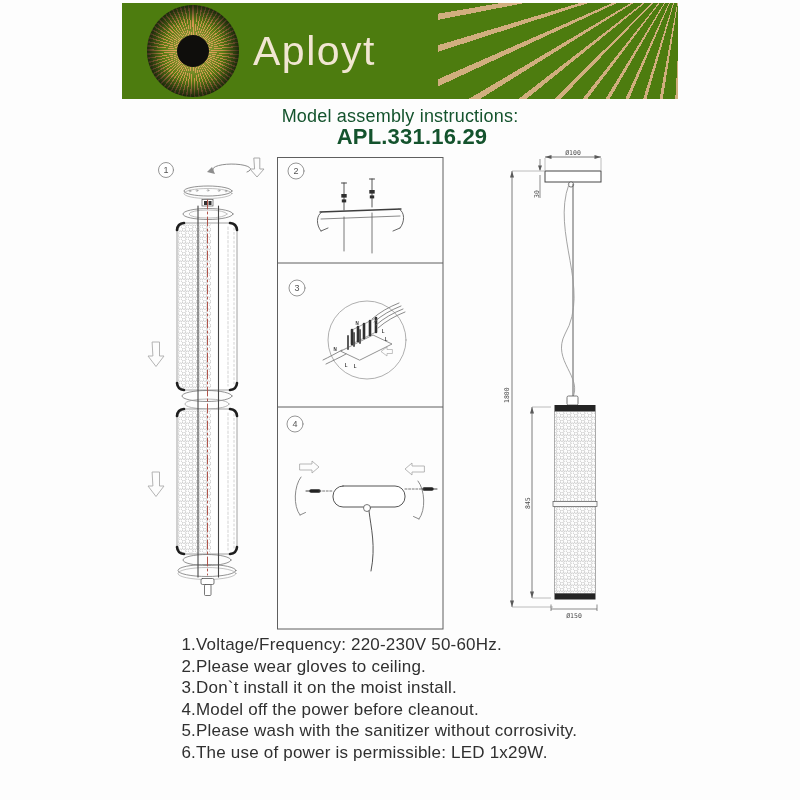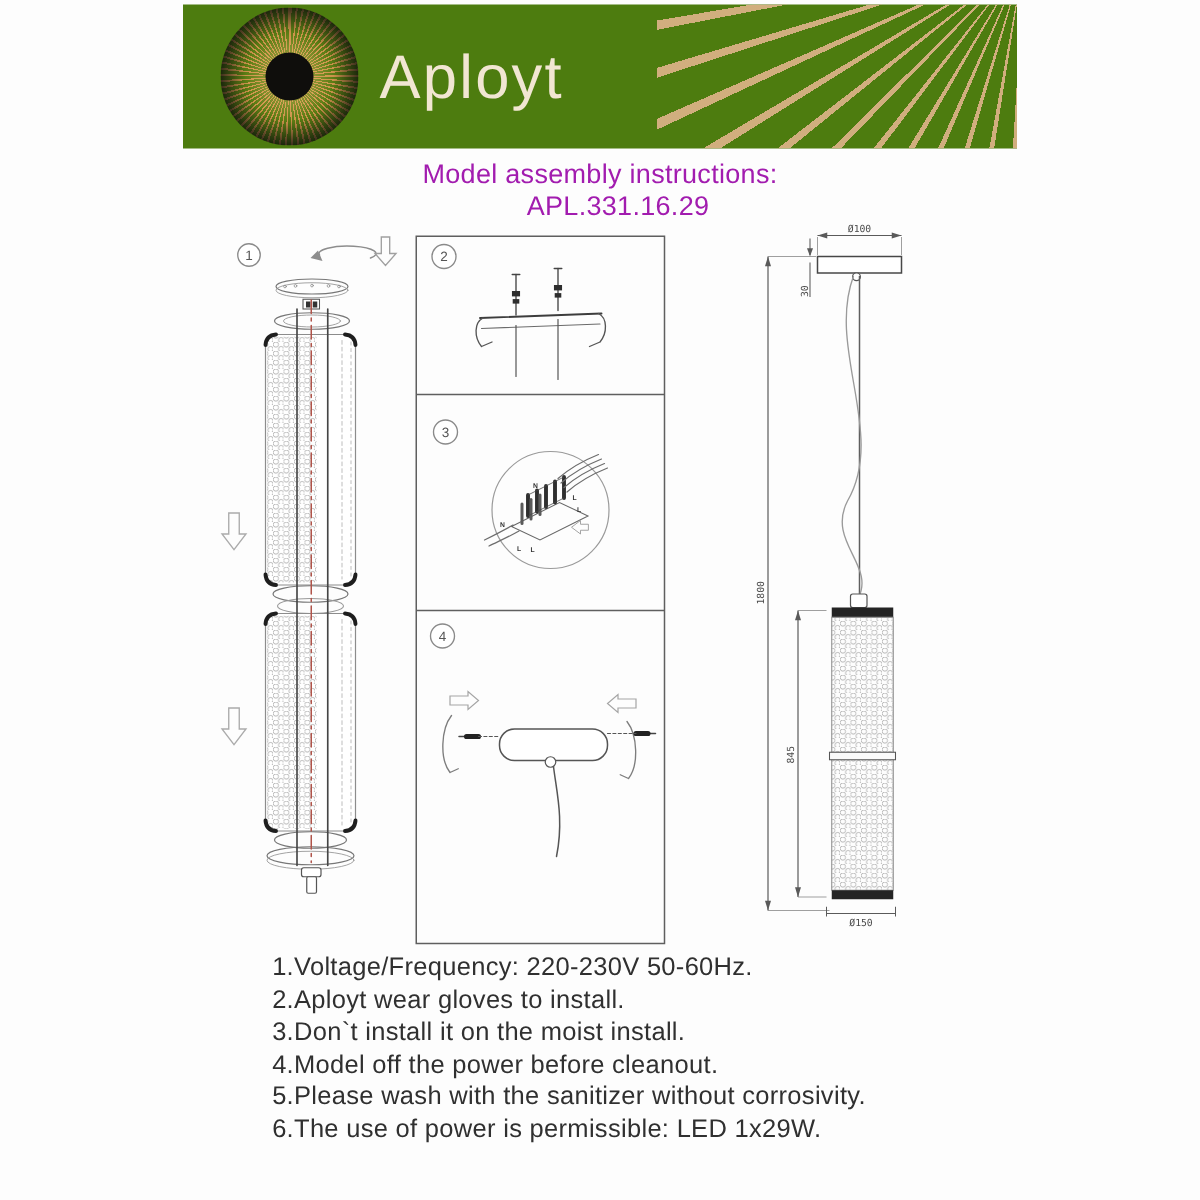--- a/index.html
+++ b/index.html
@@ -14,23 +14,23 @@
       radial-gradient(circle at 50% 50%, rgba(255,196,120,0.45) 0 18%, rgba(196,126,56,0.12) 45%, rgba(15,14,12,0.75) 70%, #0f0e0c 78%),
       repeating-conic-gradient(from 0deg, rgba(211,151,82,0.95) 0deg 1.8deg, rgba(211,151,82,0) 1.8deg 5.2deg);}
   .starburst-hole{position:absolute;left:55px;top:32px;width:32px;height:32px;border-radius:50%;
     background:#0f0e0c;}
   .brand-text{position:absolute;left:131px;top:20px;font-size:41px;font-weight:300;
     color:#f1e6d2;letter-spacing:1.5px;line-height:56px;}
   .corner-rays{position:absolute;right:0;top:0;width:240px;height:96px;
     background:repeating-conic-gradient(from 0deg at 102% -32%, rgba(216,177,132,0.95) 0deg 1.4deg, rgba(216,177,132,0) 1.4deg 7deg);}
 
   
-  .title-block{position:absolute;left:0;top:106px;width:800px;text-align:center;color:#a21caf;}
+  .title-block{position:absolute;left:0;top:106px;width:800px;text-align:center;color:#14532d;}
   .title-line{font-size:18px;font-weight:500;letter-spacing:.2px;line-height:21px;}
-  .model-line{font-size:18px;font-weight:400;letter-spacing:.2px;line-height:20px;margin-left:24px;}
+  .model-line{font-size:22px;font-weight:700;letter-spacing:.2px;line-height:20px;margin-left:24px;}
 
   
   .diagram{position:absolute;left:140px;top:148px;width:560px;height:484px;}
   .dimtxt{font-family:"DejaVu Sans Mono","Liberation Mono",monospace;font-size:6.5px;fill:#4a4a4a;}
   .steptxt{font-size:9px;fill:#555;}
   .wiretxt{font-size:4.5px;fill:#333;font-weight:bold;}
 
   
   .instructions{position:absolute;left:170px;top:634px;width:560px;color:#303030;}
   .instr-row{display:flex;font-size:17px;line-height:21.6px;letter-spacing:.2px;}
@@ -252,21 +252,21 @@
     </g>
   </svg>
 
   <div class="instructions">
     <div class="instr-row">
       <span class="instr-num">1.</span>
       <span class="instr-text">Voltage/Frequency: 220-230V 50-60Hz.</span>
     </div>
     <div class="instr-row">
       <span class="instr-num">2.</span>
-      <span class="instr-text">Aployt wear gloves to install.</span>
+      <span class="instr-text">Please wear gloves to ceiling.</span>
     </div>
     <div class="instr-row">
       <span class="instr-num">3.</span>
       <span class="instr-text">Don`t install it on the moist install.</span>
     </div>
     <div class="instr-row">
       <span class="instr-num">4.</span>
       <span class="instr-text">Model off the power before cleanout.</span>
     </div>
     <div class="instr-row">

